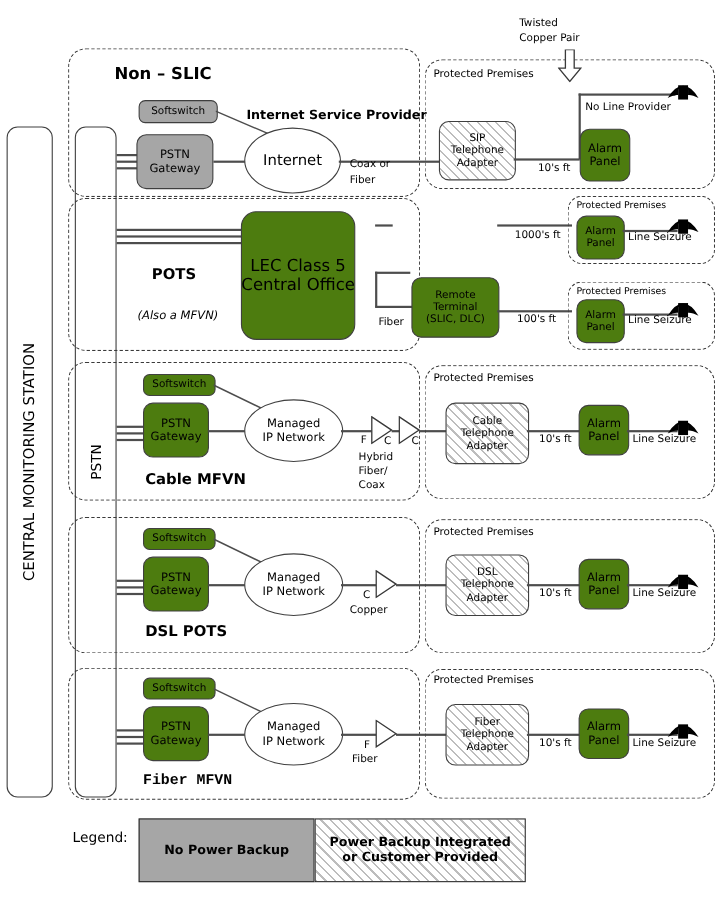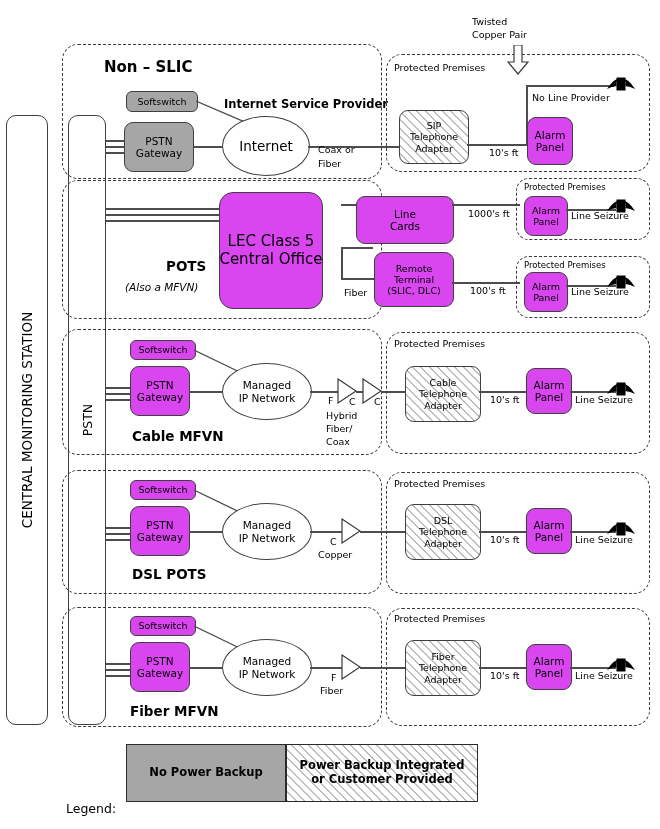--- a/index.html
+++ b/index.html
@@ -26,21 +26,21 @@
   
   .fill-gray{background:#a6a6a6;border-color:#3f3f3f;}
   
   .fill-hatch{
     background-color:#ffffff;
     background-image:repeating-linear-gradient(45deg,
         #bdbdbd 0px,#bdbdbd 1.4px,
         rgba(255,255,255,0) 1.4px,rgba(255,255,255,0) 6px);
     border-color:#3f3f3f;
   }
-  .fill-white{background:#d946ef;}
+  .fill-white{background:#4d7c0f;}
 
   
   .ellipse{
     position:absolute;box-sizing:border-box;
     border:1px solid #404040;border-radius:50%;background:#fff;
     display:flex;flex-direction:column;align-items:center;justify-content:center;
     text-align:center;line-height:1.2;
   }
 
   
@@ -171,37 +171,33 @@
   <div class="lbl fs9" style="left:532px;top:92px;">No Line Provider</div>
 
   <div class="phone" style="left:604px;top:70px;">
     <svg width="34" height="24" viewBox="0 0 34 24">
       <path d="M3 19 q14 -22 28 0 q-6 -3 -9.5 -2.6 l0 -5.2 q-4.2 -1.6 -9 0 l0 5.2 q-3.6 -0.5 -9.5 2.6 z" fill="#000"></path>
       <rect x="12.5" y="7.5" width="9" height="13" fill="#000"></rect>
     </svg>
   </div>
 
   <div class="dashgroup" style="left:62px;top:180px;width:320px;height:139px;"></div>
-  <div class="lbl b fs13" style="left:138px;top:258px;margin-left:28px;">POTS</div>
+  <div class="lbl b fs13" style="left:138px;top:242px;">POTS</div>
   <div class="lbl ital fs10" style="left:125px;top:281px;">(Also a MFVN)</div>
 
   <div class="hline" style="left:106px;top:208px;width:116px;"></div>
   <div class="hline" style="left:106px;top:214px;width:116px;"></div>
   <div class="hline" style="left:106px;top:220px;width:116px;"></div>
 
   <div class="box fill-white fs15" style="left:219px;top:192px;width:104px;height:117px;border-radius:14px;">
     <span class="ln">LEC Class 5</span>
     <span class="ln">Central Office</span>
   </div>
 
   <div class="hline" style="left:341px;top:204px;width:16px;"></div>
-  <div class="box fill-white fs10" style="left:356px;top:196px;width:98px;height:48px;">
-    <span class="ln">Line</span>
-    <span class="ln">Cards</span>
-  </div>
 
   <div class="hline" style="left:341px;top:247px;width:32px;"></div>
   <div class="vline" style="left:341px;top:247px;height:32px;"></div>
   <div class="hline" style="left:341px;top:278px;width:34px;"></div>
   <div class="lbl fs9" style="left:344px;top:287px;">Fiber</div>
 
   <div class="box fill-white fs9" style="left:374px;top:252px;width:80px;height:55px;">
     <span class="ln">Remote</span>
     <span class="ln">Terminal</span>
     <span class="ln">(SLIC, DLC)</span>
@@ -378,21 +374,21 @@
   <div class="hline" style="left:570px;top:531px;width:46px;"></div>
   <div class="lbl fs9" style="left:575px;top:534px;">Line Seizure</div>
   <div class="phone" style="left:604px;top:515px;">
     <svg width="34" height="24" viewBox="0 0 34 24">
       <path d="M3 19 q14 -22 28 0 q-6 -3 -9.5 -2.6 l0 -5.2 q-4.2 -1.6 -9 0 l0 5.2 q-3.6 -0.5 -9.5 2.6 z" fill="#000"></path>
       <rect x="12.5" y="7.5" width="9" height="13" fill="#000"></rect>
     </svg>
   </div>
 
   <div class="dashgroup" style="left:62px;top:607px;width:320px;height:120px;"></div>
-  <div class="lbl b fs13" style="left:130px;top:703px;">Fiber MFVN</div>
+  <div class="lbl b fs13" style="left:130px;top:703px;font-family:Liberation Mono, monospace;">Fiber MFVN</div>
 
   <div class="hline" style="left:106px;top:663px;width:26px;"></div>
   <div class="hline" style="left:106px;top:669px;width:26px;"></div>
   <div class="hline" style="left:106px;top:675px;width:26px;"></div>
 
   <div class="box fill-white fs9" style="left:130px;top:616px;width:66px;height:20px;border-radius:6px;">
     <span class="ln">Softswitch</span>
   </div>
 
   <div class="box fill-white fs10" style="left:130px;top:642px;width:60px;height:50px;">
@@ -440,21 +436,21 @@
   </div>
   <div class="hline" style="left:570px;top:667px;width:46px;"></div>
   <div class="lbl fs9" style="left:575px;top:670px;">Line Seizure</div>
   <div class="phone" style="left:604px;top:651px;">
     <svg width="34" height="24" viewBox="0 0 34 24">
       <path d="M3 19 q14 -22 28 0 q-6 -3 -9.5 -2.6 l0 -5.2 q-4.2 -1.6 -9 0 l0 5.2 q-3.6 -0.5 -9.5 2.6 z" fill="#000"></path>
       <rect x="12.5" y="7.5" width="9" height="13" fill="#000"></rect>
     </svg>
   </div>
 
-  <div class="lbl fs12" style="left:66px;top:801px;text-align:center;">Legend:</div>
+  <div class="lbl fs12" style="left:66px;top:753px;text-align:center;">Legend:</div>
 
   <div class="legend-cell fill-gray fs11" style="left:126px;top:744px;width:160px;height:58px;">
     <span>No Power Backup</span>
   </div>
   <div class="legend-cell fill-hatch fs11" style="left:286px;top:744px;width:192px;height:58px;padding:0 6px;">
     <span>Power Backup Integrated or Customer Provided</span>
   </div>
 
 </div>
 

